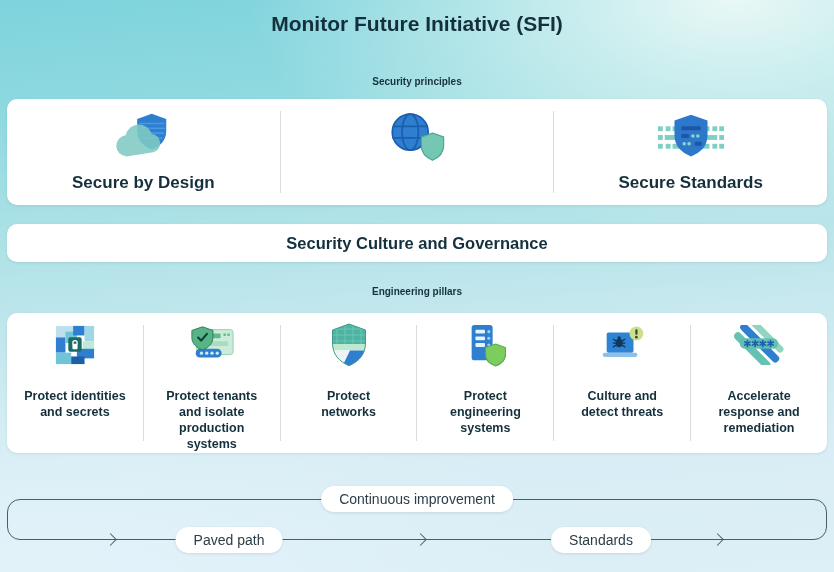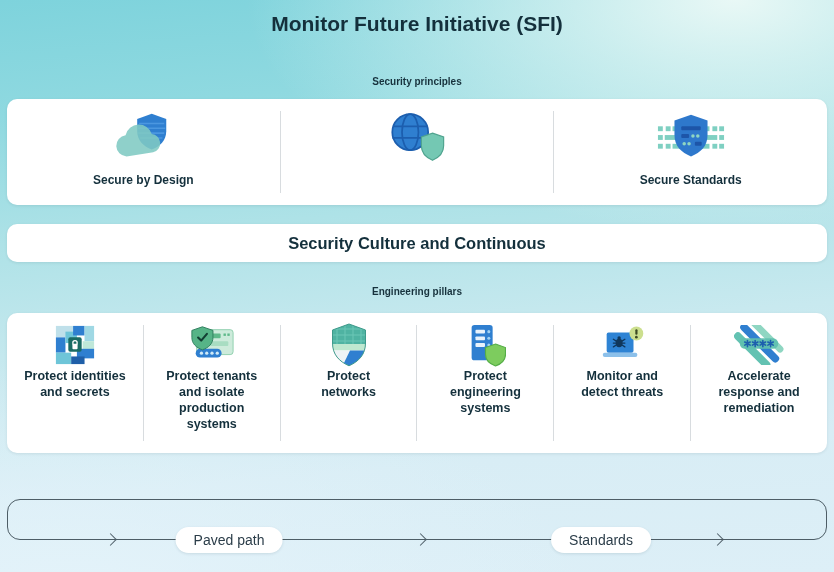--- a/index.html
+++ b/index.html
@@ -34,24 +34,24 @@
   }
   .principles-card .cell { padding-top:11px; }
   .pillars-card .cell    { padding-top:10px; }
   .vdiv { width:1px; background:#d8dcdf; align-self:stretch; }
   .principles-card .vdiv { margin:12px 0; }
   .pillars-card .vdiv    { margin:12px 0; }
   .icon-box { display:flex; align-items:center; justify-content:center; }
   .principles-card .icon-box { height:54px; }
   .pillars-card .icon-box    { height:44px; }
   .principle-label {
-    margin-top:9px; font-size:12px; font-weight:700; color:#14303c; text-align:center;
+    margin-top:9px; font-size:17px; font-weight:700; color:#14303c; text-align:center;
   }
   .pillar-label {
-    margin-top:1px; font-size:12.5px; font-weight:700; color:#14303c;
+    margin-top:21px; font-size:12.5px; font-weight:700; color:#14303c;
     text-align:center; line-height:1.28; white-space:pre-line;
   }
   .governance-bar {
     position:absolute; top:224px; left:7px; right:7px; height:38px;
     background:#ffffff; border-radius:10px; box-shadow:0 1px 3px rgba(24,60,72,0.10);
     display:flex; align-items:center; justify-content:center;
     font-size:16.5px; font-weight:700; color:#14303c;
   }
   .loop {
     position:absolute; top:499px; left:7px; right:7px; height:41px;
@@ -140,21 +140,21 @@
           <circle cx="29" cy="33" r="1.8"></circle>
             <circle cx="34" cy="33" r="1.8"></circle>
         </g>
       </svg>
     </div>
     <div class="principle-label">Secure Standards</div>
   </div>
 </div>
 
 <div class="governance-bar">
-  <span>Security Culture and Continuous</span>
+  <span>Security Culture and Governance</span>
 </div>
 
 <div class="section-label lbl-pillars">Engineering pillars</div>
 
 <div class="card pillars-card">
 
   <div class="cell">
     <div class="icon-box">
       <svg width="42" height="42" viewBox="0 0 44 44">
         <rect x="2" y="2" width="18" height="12" fill="#bfe0ea"></rect>
@@ -262,21 +262,21 @@
         <g stroke="#10375c" stroke-width="1.4" stroke-linecap="round">
           <path d="M15 14 l3 2 M15 18 h3.4 M15 22 l3 -2 M27 14 l-3 2 M27 18 h-3.4 M27 22 l-3 -2"></path>
         </g>
         <ellipse cx="21" cy="18" rx="3.6" ry="4.4" fill="#10375c"></ellipse>
         <circle cx="21" cy="12.6" r="1.8" fill="#10375c"></circle>
         <circle cx="39" cy="8" r="7.2" fill="#ccdf8e"></circle>
         <rect x="37.9" y="3.6" width="2.3" height="5.8" rx="1.1" fill="#3c4b22"></rect>
         <circle cx="39" cy="11.8" r="1.4" fill="#3c4b22"></circle>
       </svg>
     </div>
-    <div class="pillar-label">Monitor and
+    <div class="pillar-label">Culture and
 detect threats</div>
   </div>
 
   <div class="vdiv"></div>
 
   <div class="cell">
     <div class="icon-box">
       <svg width="50" height="40" viewBox="0 0 52 40">
         <g transform="rotate(-45 26 20)">
           <rect x="13" y="-6" width="8" height="50" rx="4" fill="#63c2b2"></rect>
@@ -300,18 +300,19 @@
         </g>
       </svg>
     </div>
     <div class="pillar-label">Accelerate
 response and
 remediation</div>
   </div>
 </div>
 
 <div class="loop">
+  <div class="pill ci-pill">Continuous improvement</div>
   <span class="chevron chev-1"></span>
   <div class="pill paved-pill">Paved path</div>
   <span class="chevron chev-2"></span>
   <div class="pill std-pill">Standards</div>
   <span class="chevron chev-3"></span>
 </div>
 
 </body></html>

